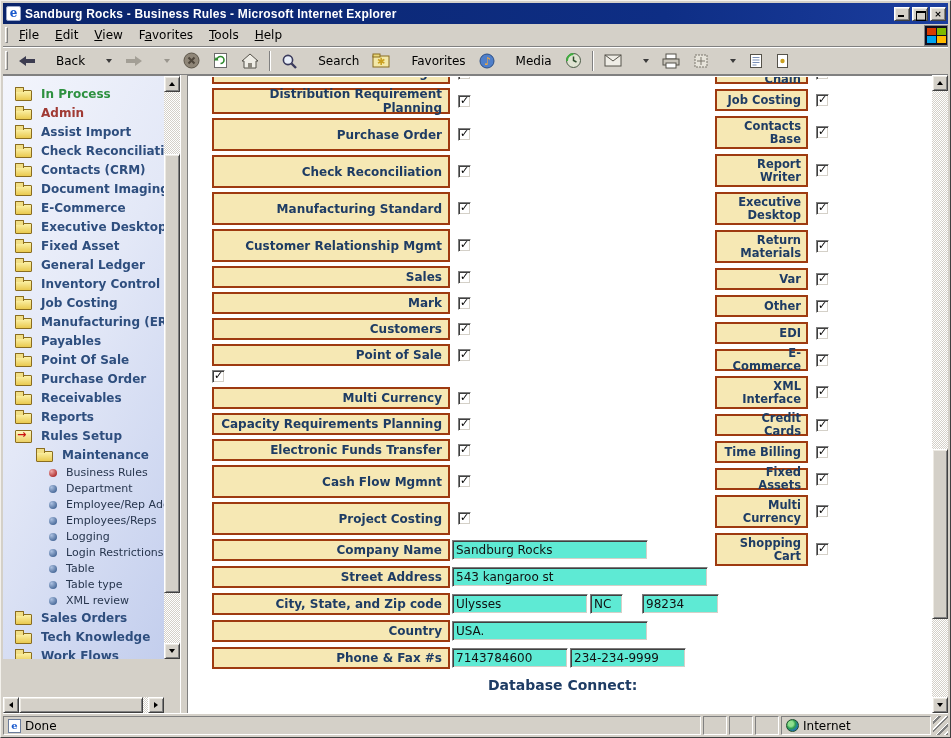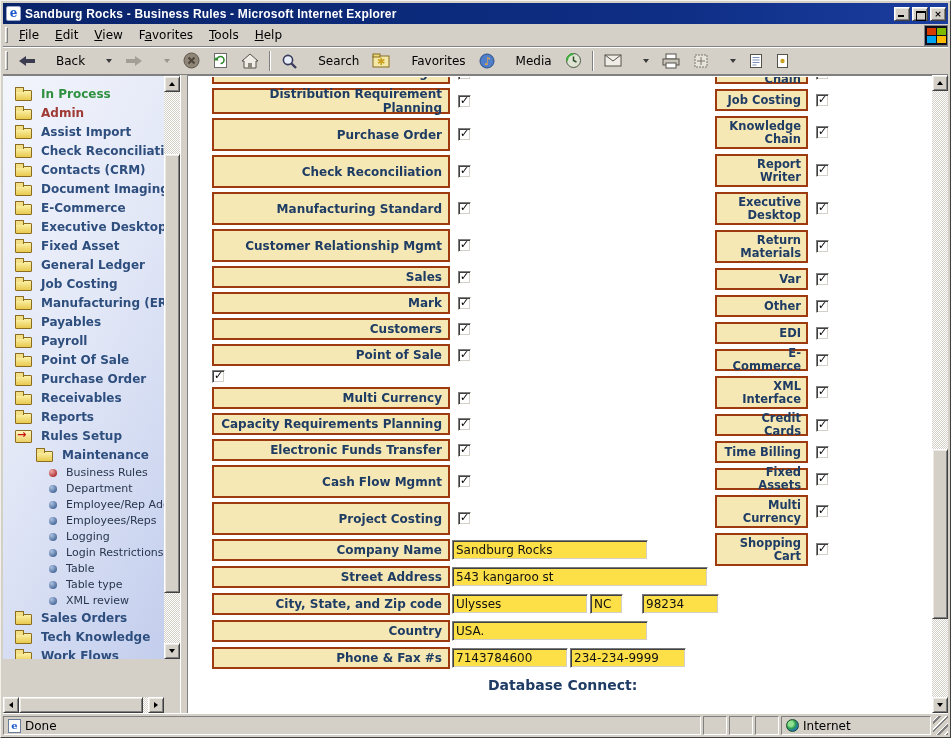--- a/index.html
+++ b/index.html
@@ -123,21 +123,21 @@
   .modbtn.s { height:22px; } .modbtn.m { height:26px; } .modbtn.l { height:33px; }
   .rightstack .modbtn { width:93px; font-size:11.5px; line-height:13px; padding:1px 5px; }
   .cb { width:13px; height:13px; flex:none; background:#fff; position:relative;
         border:1px solid; border-color:#808080 #fff #fff #808080;
         box-shadow:inset 1px 1px 0 #404040, inset -1px -1px 0 #D4D0C8; }
   .cb .chk { position:absolute; left:1px; top:-2px; font:bold 11px "DejaVu Sans", sans-serif; color:#000; }
 
   
   .formrow { display:flex; align-items:center; gap:2px; margin-bottom:5px; }
   .formlbl { width:238px; height:22px; flex:none; }
-  input.classic { height:20px; background:#fde047; color:#111; padding:1px 3px;
+  input.classic { height:20px; background:#5eead4; color:#111; padding:1px 3px;
         font:12px "DejaVu Sans", sans-serif;
         border:1px solid; border-color:#7b7b7b #fff #fff #7b7b7b;
         box-shadow:inset 1px 1px 0 #404040, inset -1px -1px 0 #D4D0C8; }
   .w-company { width:196px; } .w-street { width:256px; } .w-city { width:136px; }
   .w-state { width:33px; } .w-zip { width:77px;margin-left:17px; } .w-phone { width:116px; } .w-fax { width:116px; }
   .dbheading { margin:8px 0 0 276px; font:bold 14px "DejaVu Sans", sans-serif; color:#1E3C64; white-space:nowrap; }
 
   .main-vscroll { position:absolute; right:0; top:0; bottom:0; width:16px; display:flex; flex-direction:column; z-index:7; }
   .main-vscroll .sb-btn { height:16px; flex:none; }
   .main-vscroll .mid { flex:1; display:flex; flex-direction:column; }
@@ -348,40 +348,40 @@
             <div class="trow lvl0">
               <span class="ticon folder"></span>
               <span>Fixed Asset</span>
             </div>
 
             <div class="trow lvl0">
               <span class="ticon folder"></span>
               <span>General Ledger</span>
             </div>
 
+            <div class="trow lvl0">
+              <span class="ticon folder"></span>
+              <span>Inventory Control</span>
+            </div>
 
             <div class="trow lvl0">
               <span class="ticon folder"></span>
               <span>Job Costing</span>
             </div>
 
             <div class="trow lvl0">
               <span class="ticon folder"></span>
               <span>Manufacturing (ERP)</span>
             </div>
 
             <div class="trow lvl0">
               <span class="ticon folder"></span>
               <span>Payables</span>
             </div>
 
-            <div class="trow lvl0">
-              <span class="ticon folder"></span>
-              <span>Payroll</span>
-            </div>
 
             <div class="trow lvl0">
               <span class="ticon folder"></span>
               <span>Point Of Sale</span>
             </div>
 
             <div class="trow lvl0">
               <span class="ticon folder"></span>
               <span>Purchase Order</span>
             </div>
@@ -656,21 +656,21 @@
             </div>
           
             <div class="mrow">
               <button class="modbtn s">Job Costing</button>
               <span class="cb">
                 <span class="chk">✓</span>
               </span>
             </div>
           
             <div class="mrow">
-              <button class="modbtn l">Knowledge Chain</button>
+              <button class="modbtn l">Contacts Base</button>
               <span class="cb">
                 <span class="chk">✓</span>
               </span>
             </div>
           
             <div class="mrow">
               <button class="modbtn l">Report Writer</button>
               <span class="cb">
                 <span class="chk">✓</span>
               </span>

